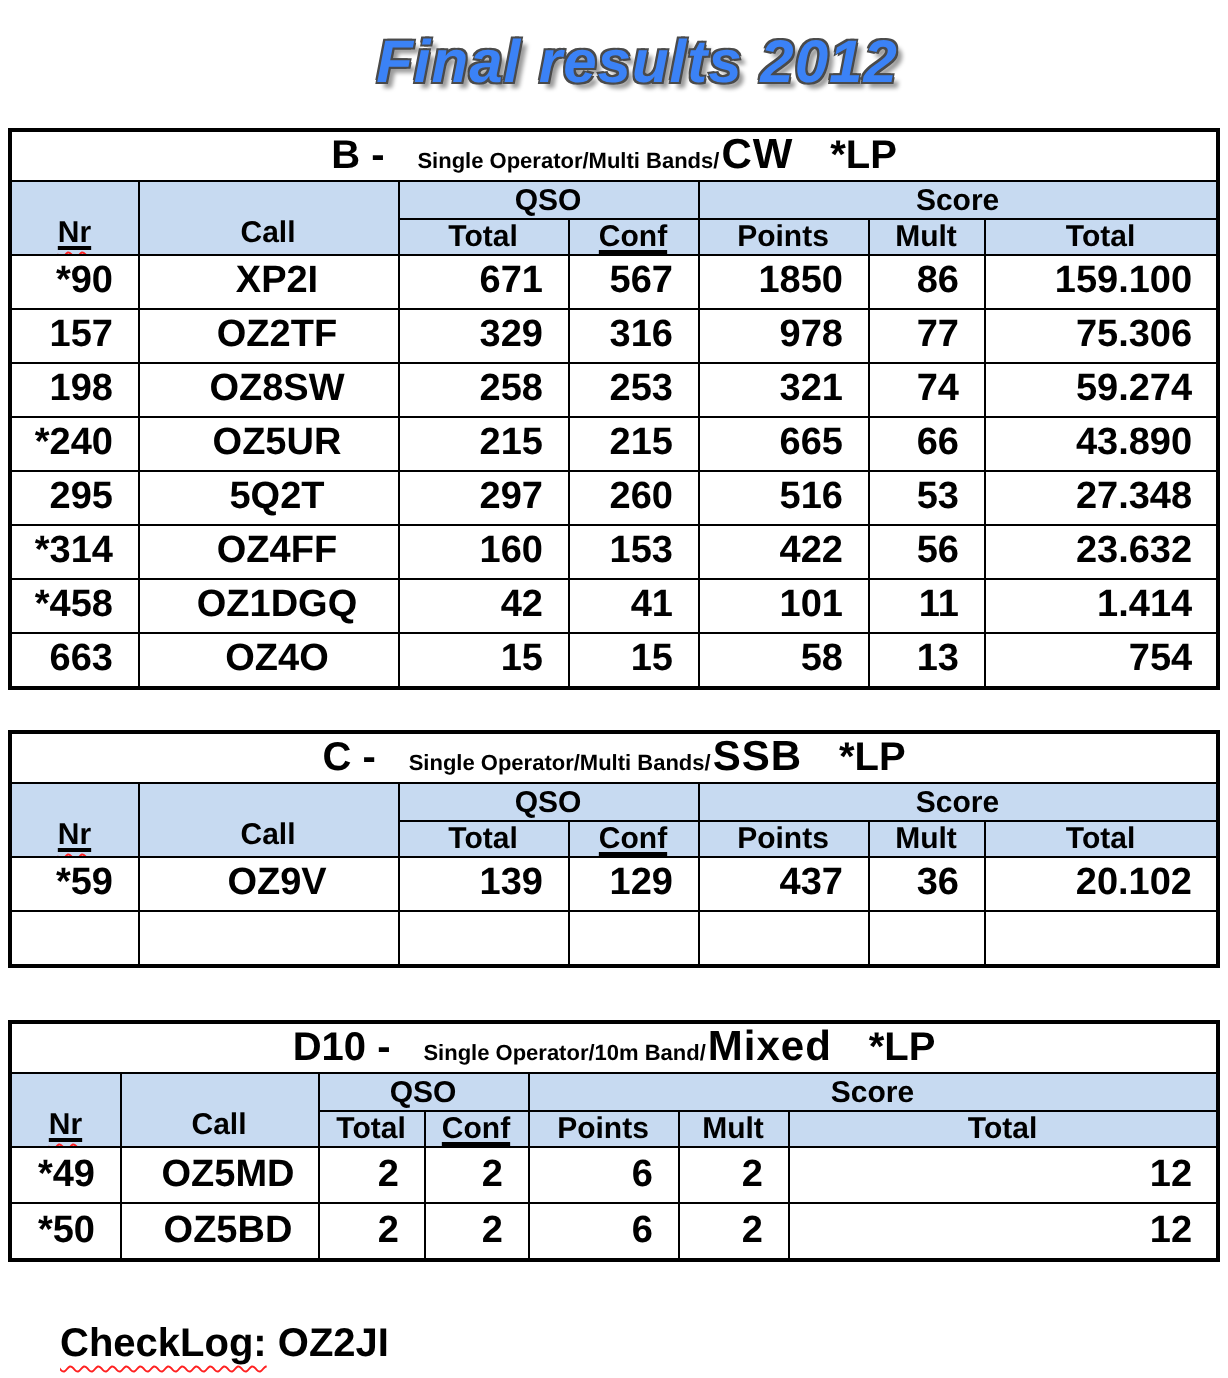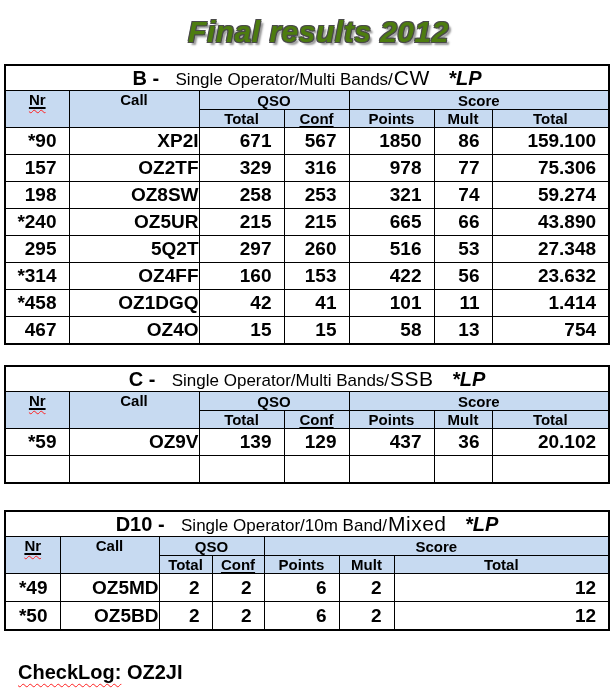--- a/index.html
+++ b/index.html
@@ -4,21 +4,21 @@
 <style>
   html,body{margin:0;padding:0;}
   body{
     width:614px;height:689px;background:#ffffff;overflow:hidden;
     font-family:"Liberation Sans", sans-serif;color:#000;
   }
   
   .page-title{
     margin:14px 0 0 0;text-align:center;
     font-size:30px;line-height:36px;font-weight:bold;font-style:italic;
-    color:#4d7c0f;
+    color:#3b82f6;
     text-shadow:
       -1px -1px 0 #4a4a4a, 1px -1px 0 #4a4a4a,
       -1px  1px 0 #4a4a4a, 1px  1px 0 #4a4a4a,
       3px 3px 2px #9a9a9a;
     letter-spacing:0.5px;
     padding-left:23px;
   }
   
   table{
     border-collapse:collapse;table-layout:fixed;
@@ -27,56 +27,56 @@
   }
   td{
     border:1.5px solid #000;padding:0;overflow:hidden;white-space:nowrap;
   }
   #table-b{margin-top:14px;}
   #table-c{margin-top:20px;border-radius:17px;}
   #table-d10{margin-top:26px;}
   
   tr.cat td{height:24px;text-align:center;background:#fff;vertical-align:middle;}
   .pfx{font-size:20px;font-weight:bold;}
-  .mid{font-size:17px;font-weight:normal;margin-left:12px;}
-  .mode{font-size:21px;font-weight:400;letter-spacing:0.5px;margin-left:1px;}
-  .pwr{font-size:20px;font-weight:bold;margin-left:14px;font-style:italic;}
+  .mid{font-size:11px;font-weight:bold;margin-left:12px;}
+  .mode{font-size:21px;font-weight:700;letter-spacing:0.5px;margin-left:1px;}
+  .pwr{font-size:20px;font-weight:bold;margin-left:14px;}
   
   td.hd{background:#C7DAF1;font-size:15px;font-weight:bold;text-align:center;vertical-align:middle;}
   tr.h1 td{height:18px;}
   tr.h2 td{height:17px;}
-  td.rsp{vertical-align:top;padding-top:0;}
+  td.rsp{vertical-align:top;padding-top:17px;}
   
   .ul{text-decoration:underline solid #000;text-decoration-thickness:1.5px;text-underline-offset:2px;}
   .wavy{text-decoration:underline wavy #FF2020;text-decoration-thickness:1px;text-underline-offset:4px;}
   
   tr.data td{font-size:19px;font-weight:bold;vertical-align:middle;}
   #table-b tr.data td{height:26px;}
   #table-c tr.data td{height:26px;}
   #table-d10 tr.data td{height:27px;}
   td.num{text-align:right;padding-right:12px;}
-  td.call{text-align:right;padding-left:9px;}
+  td.call{text-align:center;padding-left:9px;}
   
   .cols-bc col:nth-child(1){width:64px;}
   .cols-bc col:nth-child(2){width:130px;}
   .cols-bc col:nth-child(3){width:85px;}
   .cols-bc col:nth-child(4){width:65px;}
   .cols-bc col:nth-child(5){width:85px;}
   .cols-bc col:nth-child(6){width:58px;}
   .cols-bc col:nth-child(7){width:117px;}
   
   .cols-d col:nth-child(1){width:55px;}
   .cols-d col:nth-child(2){width:99px;}
   .cols-d col:nth-child(3){width:53px;}
   .cols-d col:nth-child(4){width:52px;}
   .cols-d col:nth-child(5){width:75px;}
   .cols-d col:nth-child(6){width:55px;}
   .cols-d col:nth-child(7){width:215px;}
   
-  .checklog{margin:30px 0 0 18px;font-size:20px;font-weight:bold;}
+  .checklog{margin:30px 0 0 30px;font-size:20px;font-weight:bold;}
 </style>
 </head>
 <body>
 
 <div class="page-title">Final results 2012</div>
 
 <table id="table-b">
   <colgroup class="cols-bc">
       <col>
       <col>
@@ -164,21 +164,21 @@
   <tr class="data">
     <td class="num">*458</td>
     <td class="call">OZ1DGQ</td>
     <td class="num">42</td>
     <td class="num">41</td>
     <td class="num">101</td>
     <td class="num">11</td>
     <td class="num">1.414</td>
   </tr>
   <tr class="data">
-    <td class="num">467</td>
+    <td class="num">663</td>
     <td class="call">OZ4O</td>
     <td class="num">15</td>
     <td class="num">15</td>
     <td class="num">58</td>
     <td class="num">13</td>
     <td class="num">754</td>
   </tr>
   </tbody>
 </table>
 

